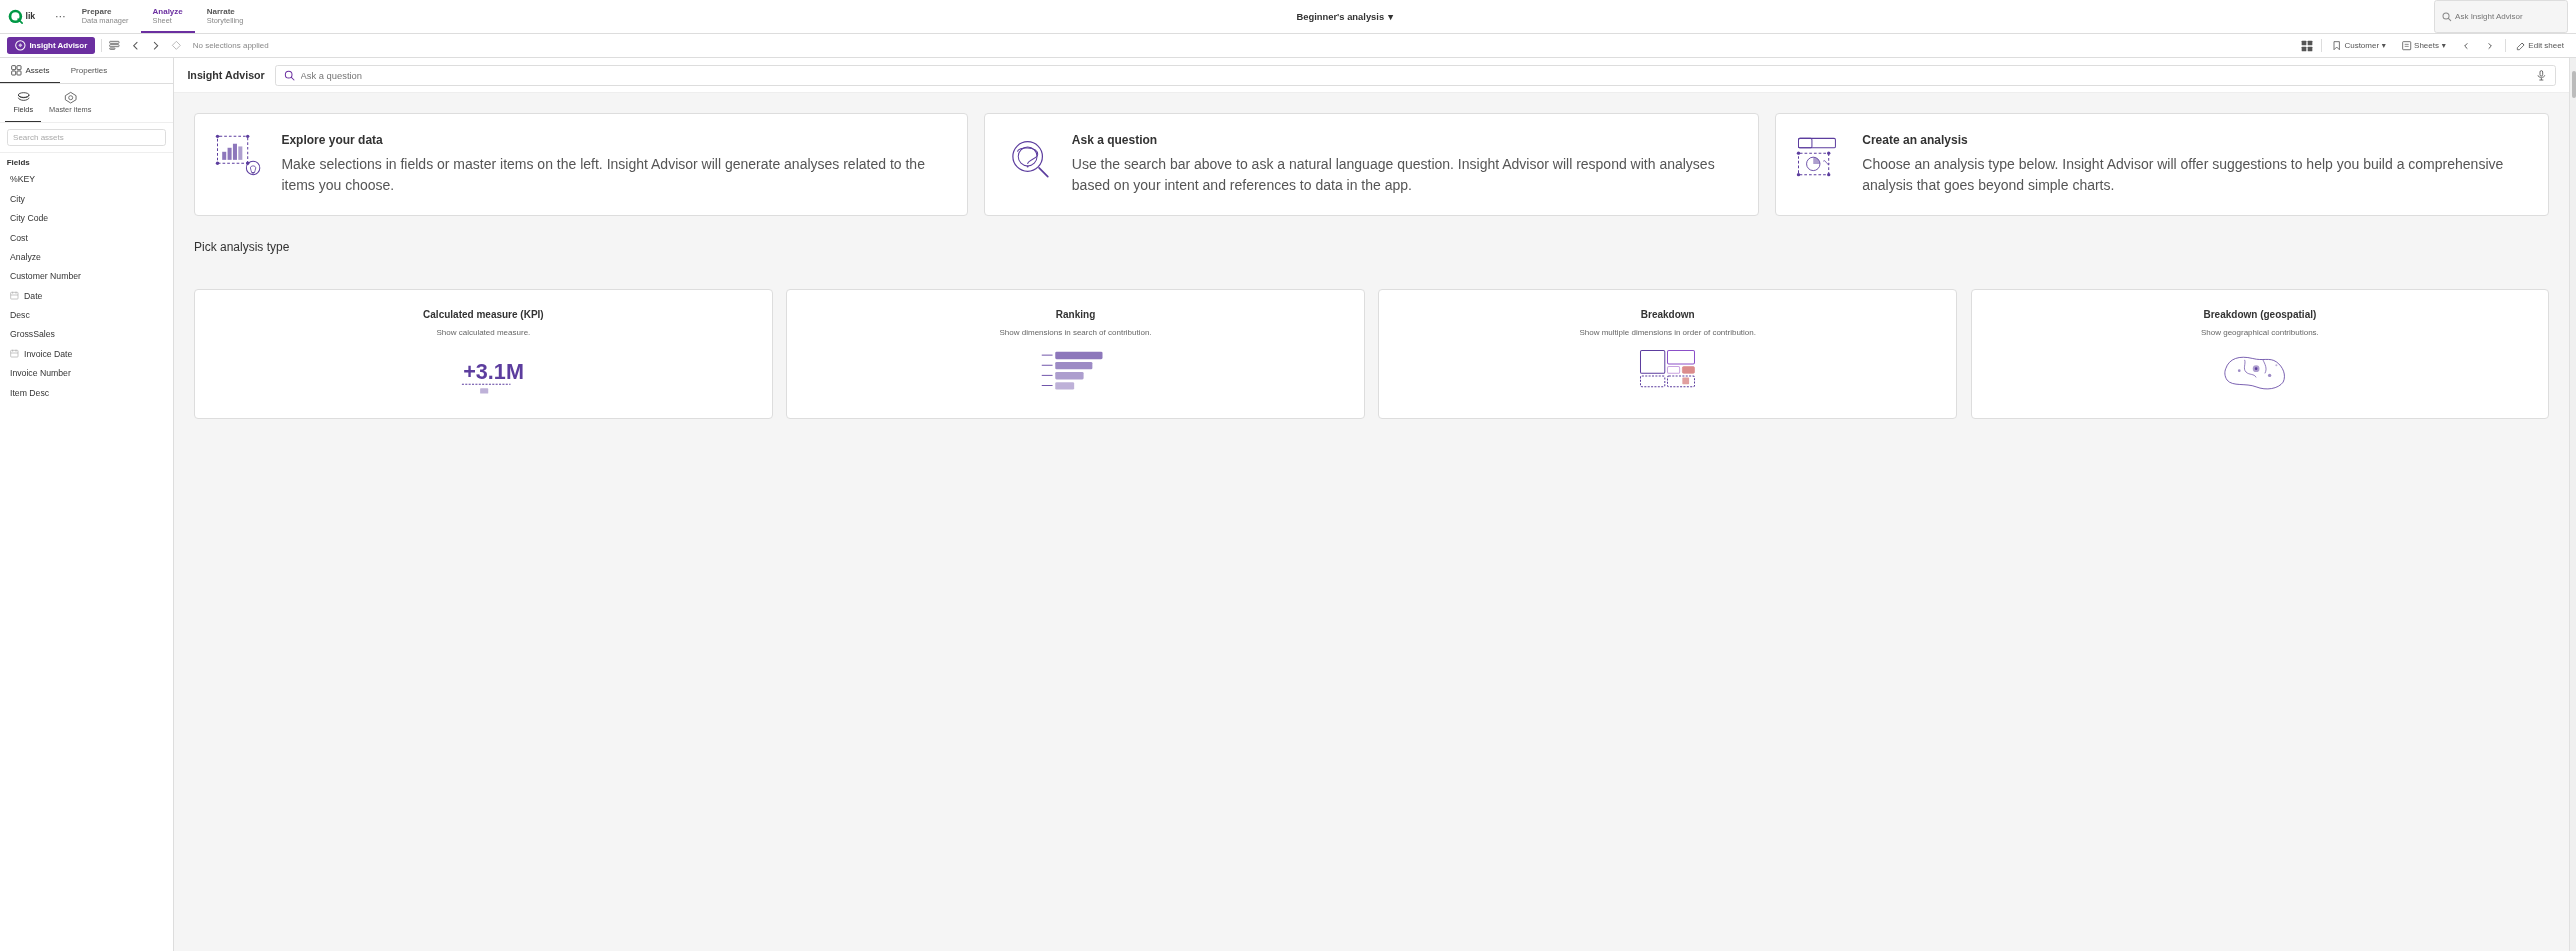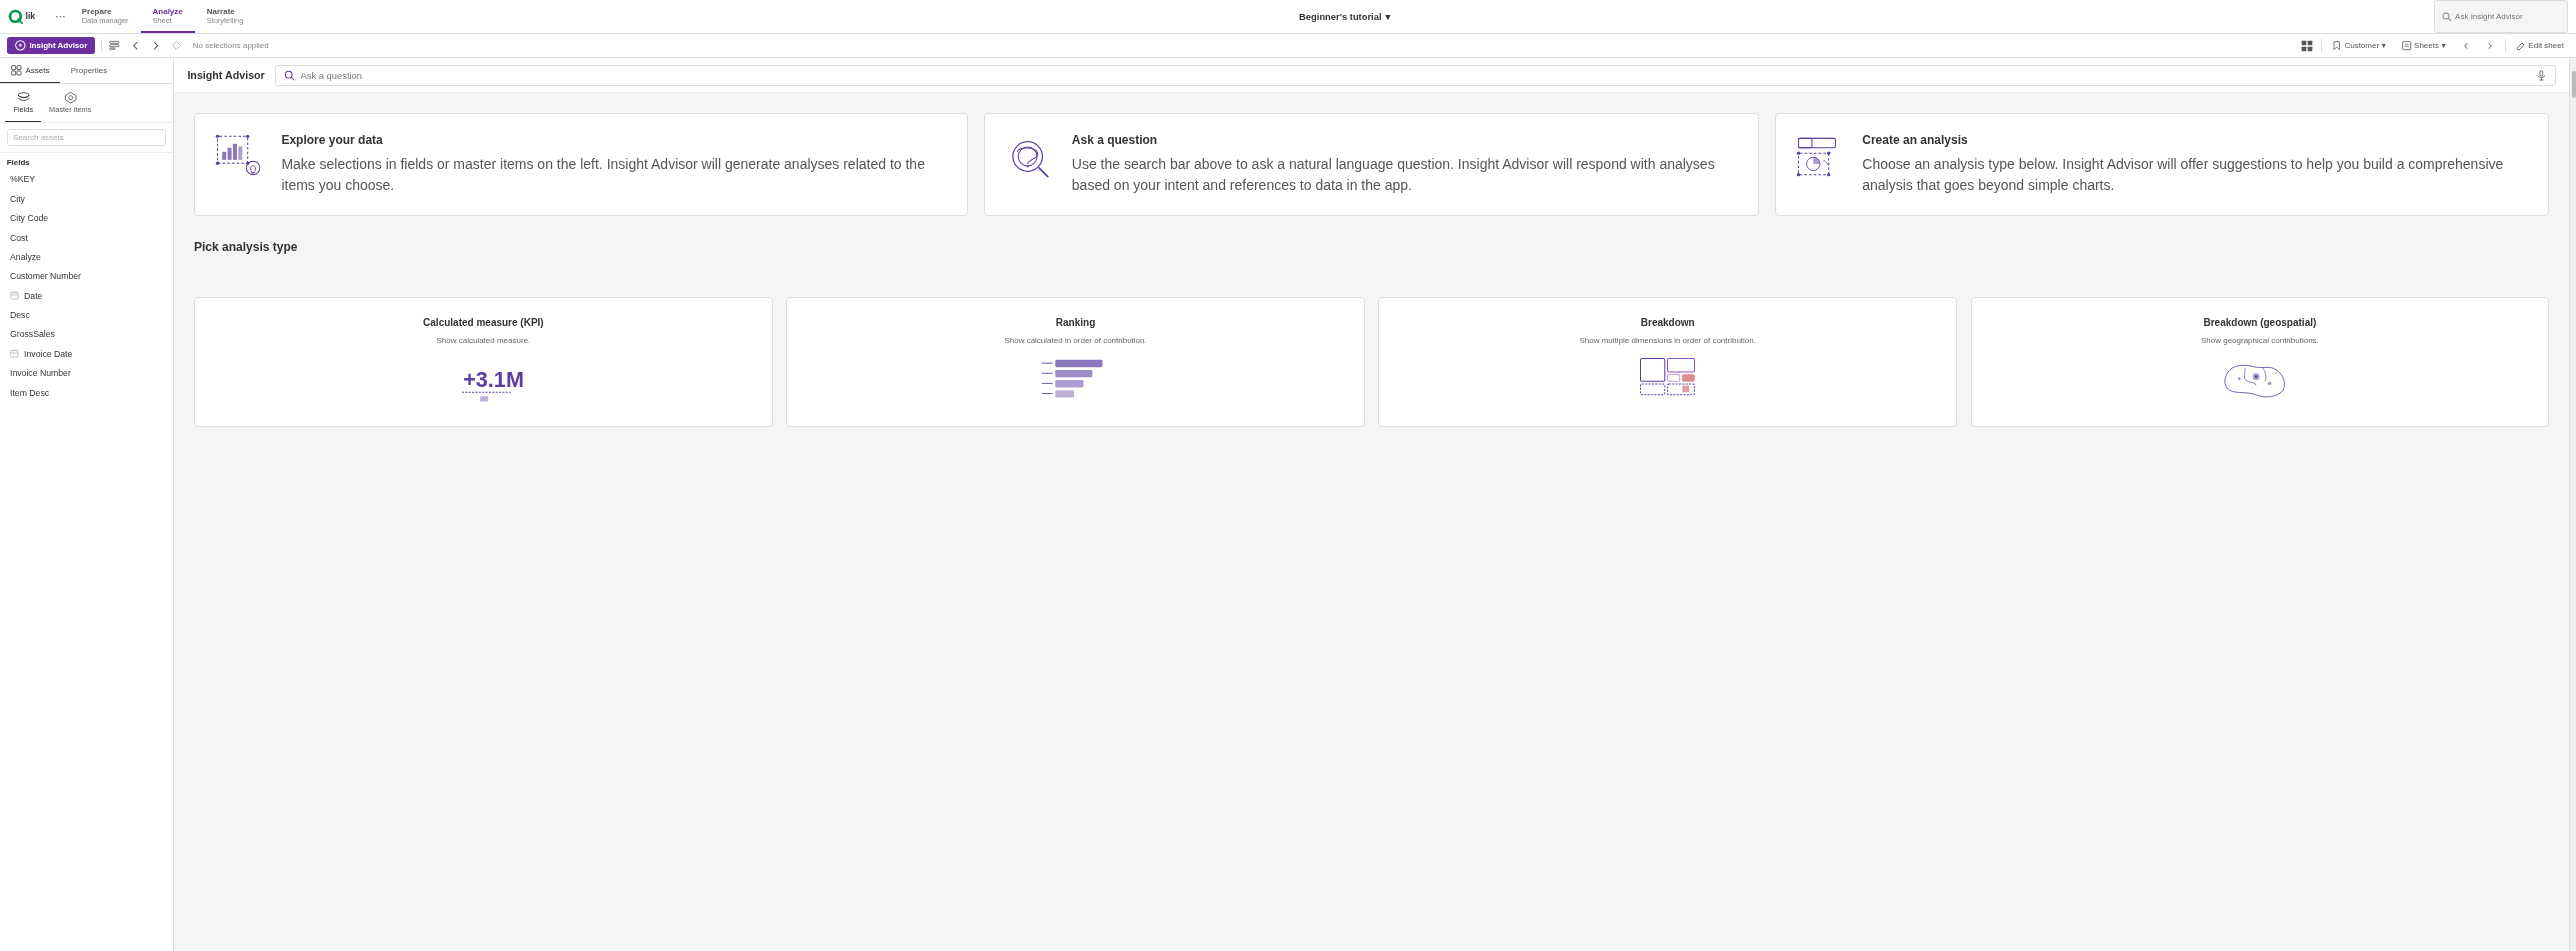--- a/index.html
+++ b/index.html
@@ -131,21 +131,21 @@
       padding: 19px 19px; display: flex; align-items: flex-start; gap: 13.4px;
     }
     .info-card-icon {
       width: 54px; min-width: 54px; height: 47px; display: flex; align-items: center; justify-content: center;
     }
     .info-card-content { flex: 1; }
     .info-card-title { font-size: 12px; font-weight: 700; color: #333; margin-bottom: 6.7px; }
     .info-card-desc { font-size: 14px; color: #555; line-height: 1.5; }
 
     
-    .section-title { font-size: 12px; font-weight: 700; color: #333; margin-bottom: 22px; }
+    .section-title { font-size: 12px; font-weight: 400; color: #333; margin-bottom: 14px; }
 
     .analysis-cards-row {
       display: flex; gap: 13.4px;
     }
     .analysis-card {
       flex: 1; background: #fff; border: 0.7px solid #ddd; border-radius: 4px;
       padding: 19px 13.4px; display: flex; flex-direction: column; align-items: center; gap: 8px; cursor: pointer; margin-top: 21px;
     }
     .analysis-card-title { font-size: 10px; font-weight: 700; color: #333; text-align: center; }
     .analysis-card-desc { font-size: 8px; color: #666; text-align: center; }
@@ -179,21 +179,21 @@
     <span class="tab-main">Analyze</span>
     <span class="tab-sub">Sheet</span>
   </div>
   <div class="nav-tab">
     <span class="tab-main">Narrate</span>
     <span class="tab-sub">Storytelling</span>
   </div>
 
   <div class="nav-center">
     <div class="app-title">
-      <span>Beginner's tutorial</span>
+      <span>Beginner's analysis</span>
       <span>▾</span>
     </div>
   </div>
 
   <div class="nav-search">
     <svg width="9.4" height="9.4" viewBox="0 0 14 14">
       <circle cx="6" cy="6" r="4.5" stroke="#888" stroke-width="1.5" fill="none"></circle>
       <line x1="9.5" y1="9.5" x2="13" y2="13" stroke="#888" stroke-width="1.5" stroke-linecap="round"></line>
     </svg>
     <input type="text" placeholder="Ask Insight Advisor" style="">
@@ -496,21 +496,21 @@
 
               <line x1="28" y1="58" x2="100" y2="58" stroke="#5c3d9e" stroke-width="1.5" stroke-dasharray="3,2"></line>
 
               <rect x="55" y="64" width="12" height="8" rx="1" fill="#5c3d9e" opacity="0.4"></rect>
             </svg>
           </div>
         </div>
 
         <div class="analysis-card">
           <div class="analysis-card-title">Ranking</div>
-          <div class="analysis-card-desc">Show calculated in order of contribution.</div>
+          <div class="analysis-card-desc">Show dimensions in search of contribution.</div>
           <div class="analysis-card-visual">
             <svg width="81" height="54" viewBox="0 0 120 80">
 
               <rect x="30" y="10" width="70" height="11" rx="2" fill="#5c3d9e" opacity="0.7"></rect>
               <rect x="30" y="25" width="55" height="11" rx="2" fill="#5c3d9e" opacity="0.6"></rect>
               <rect x="30" y="40" width="42" height="11" rx="2" fill="#5c3d9e" opacity="0.5"></rect>
               <rect x="30" y="55" width="28" height="11" rx="2" fill="#5c3d9e" opacity="0.4"></rect>
 
               <line x1="10" y1="15" x2="26" y2="15" stroke="#5c3d9e" stroke-width="1.3"></line>
               <line x1="10" y1="30" x2="26" y2="30" stroke="#5c3d9e" stroke-width="1.3"></line>

